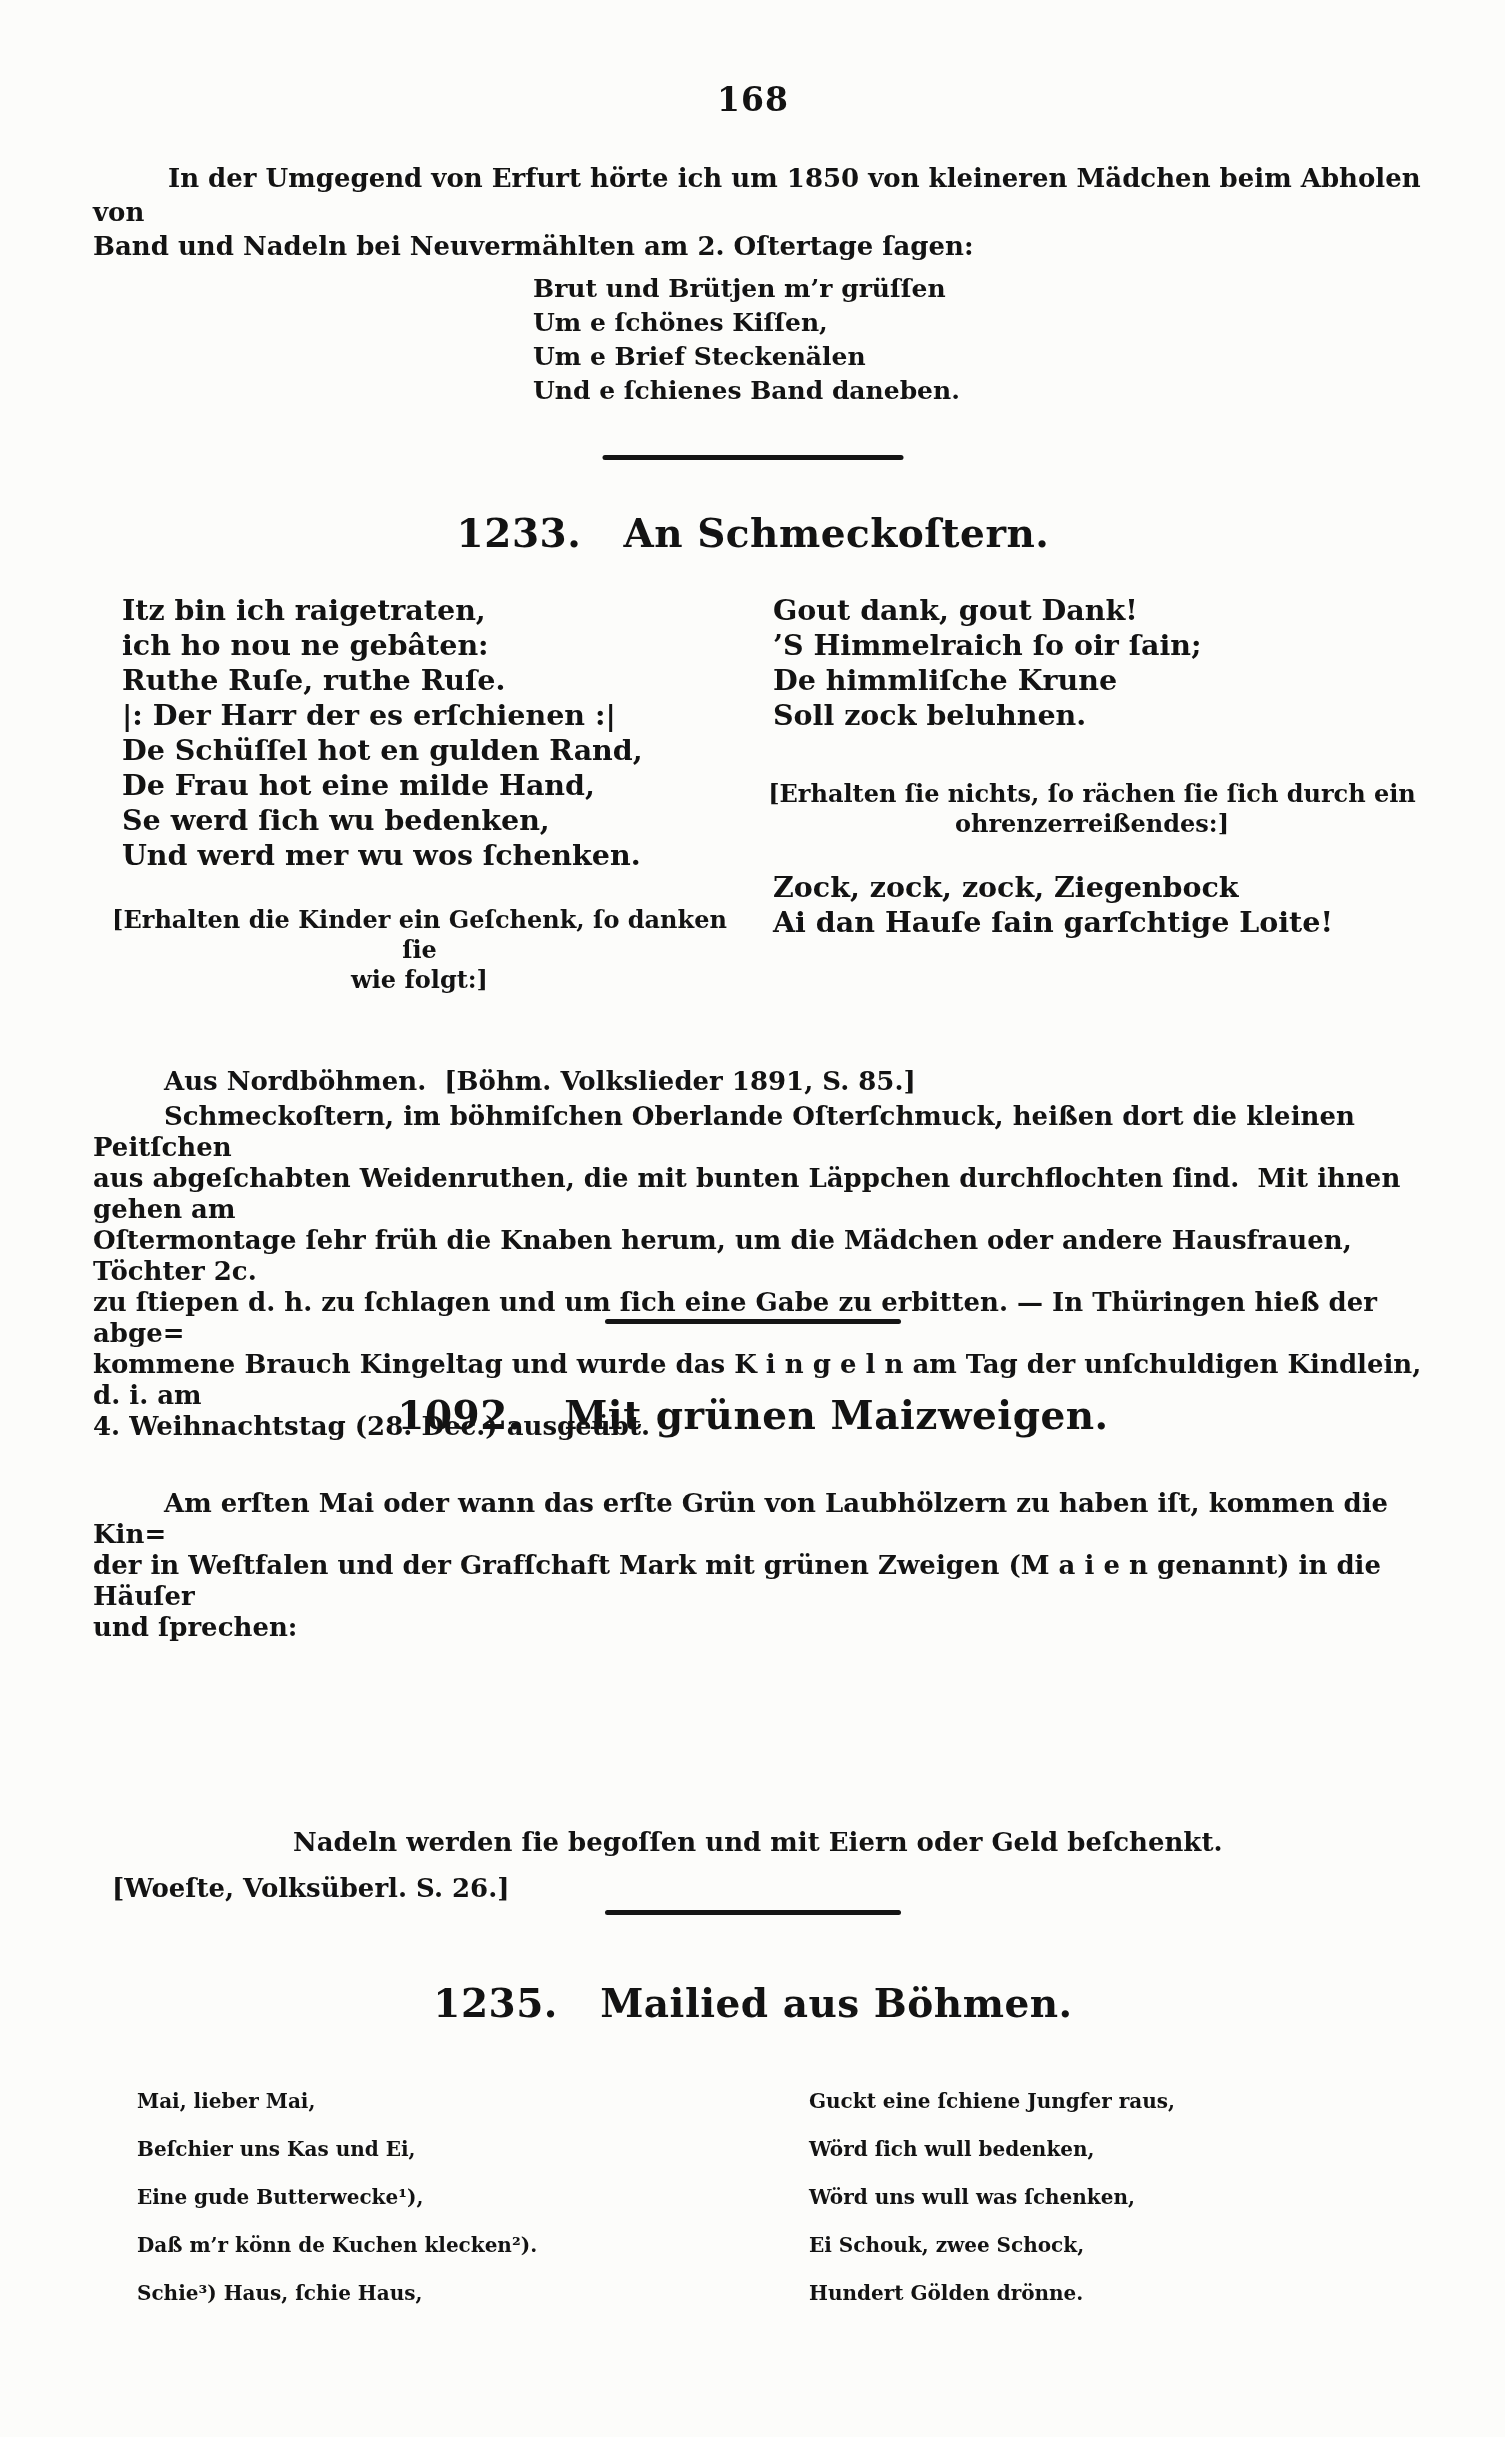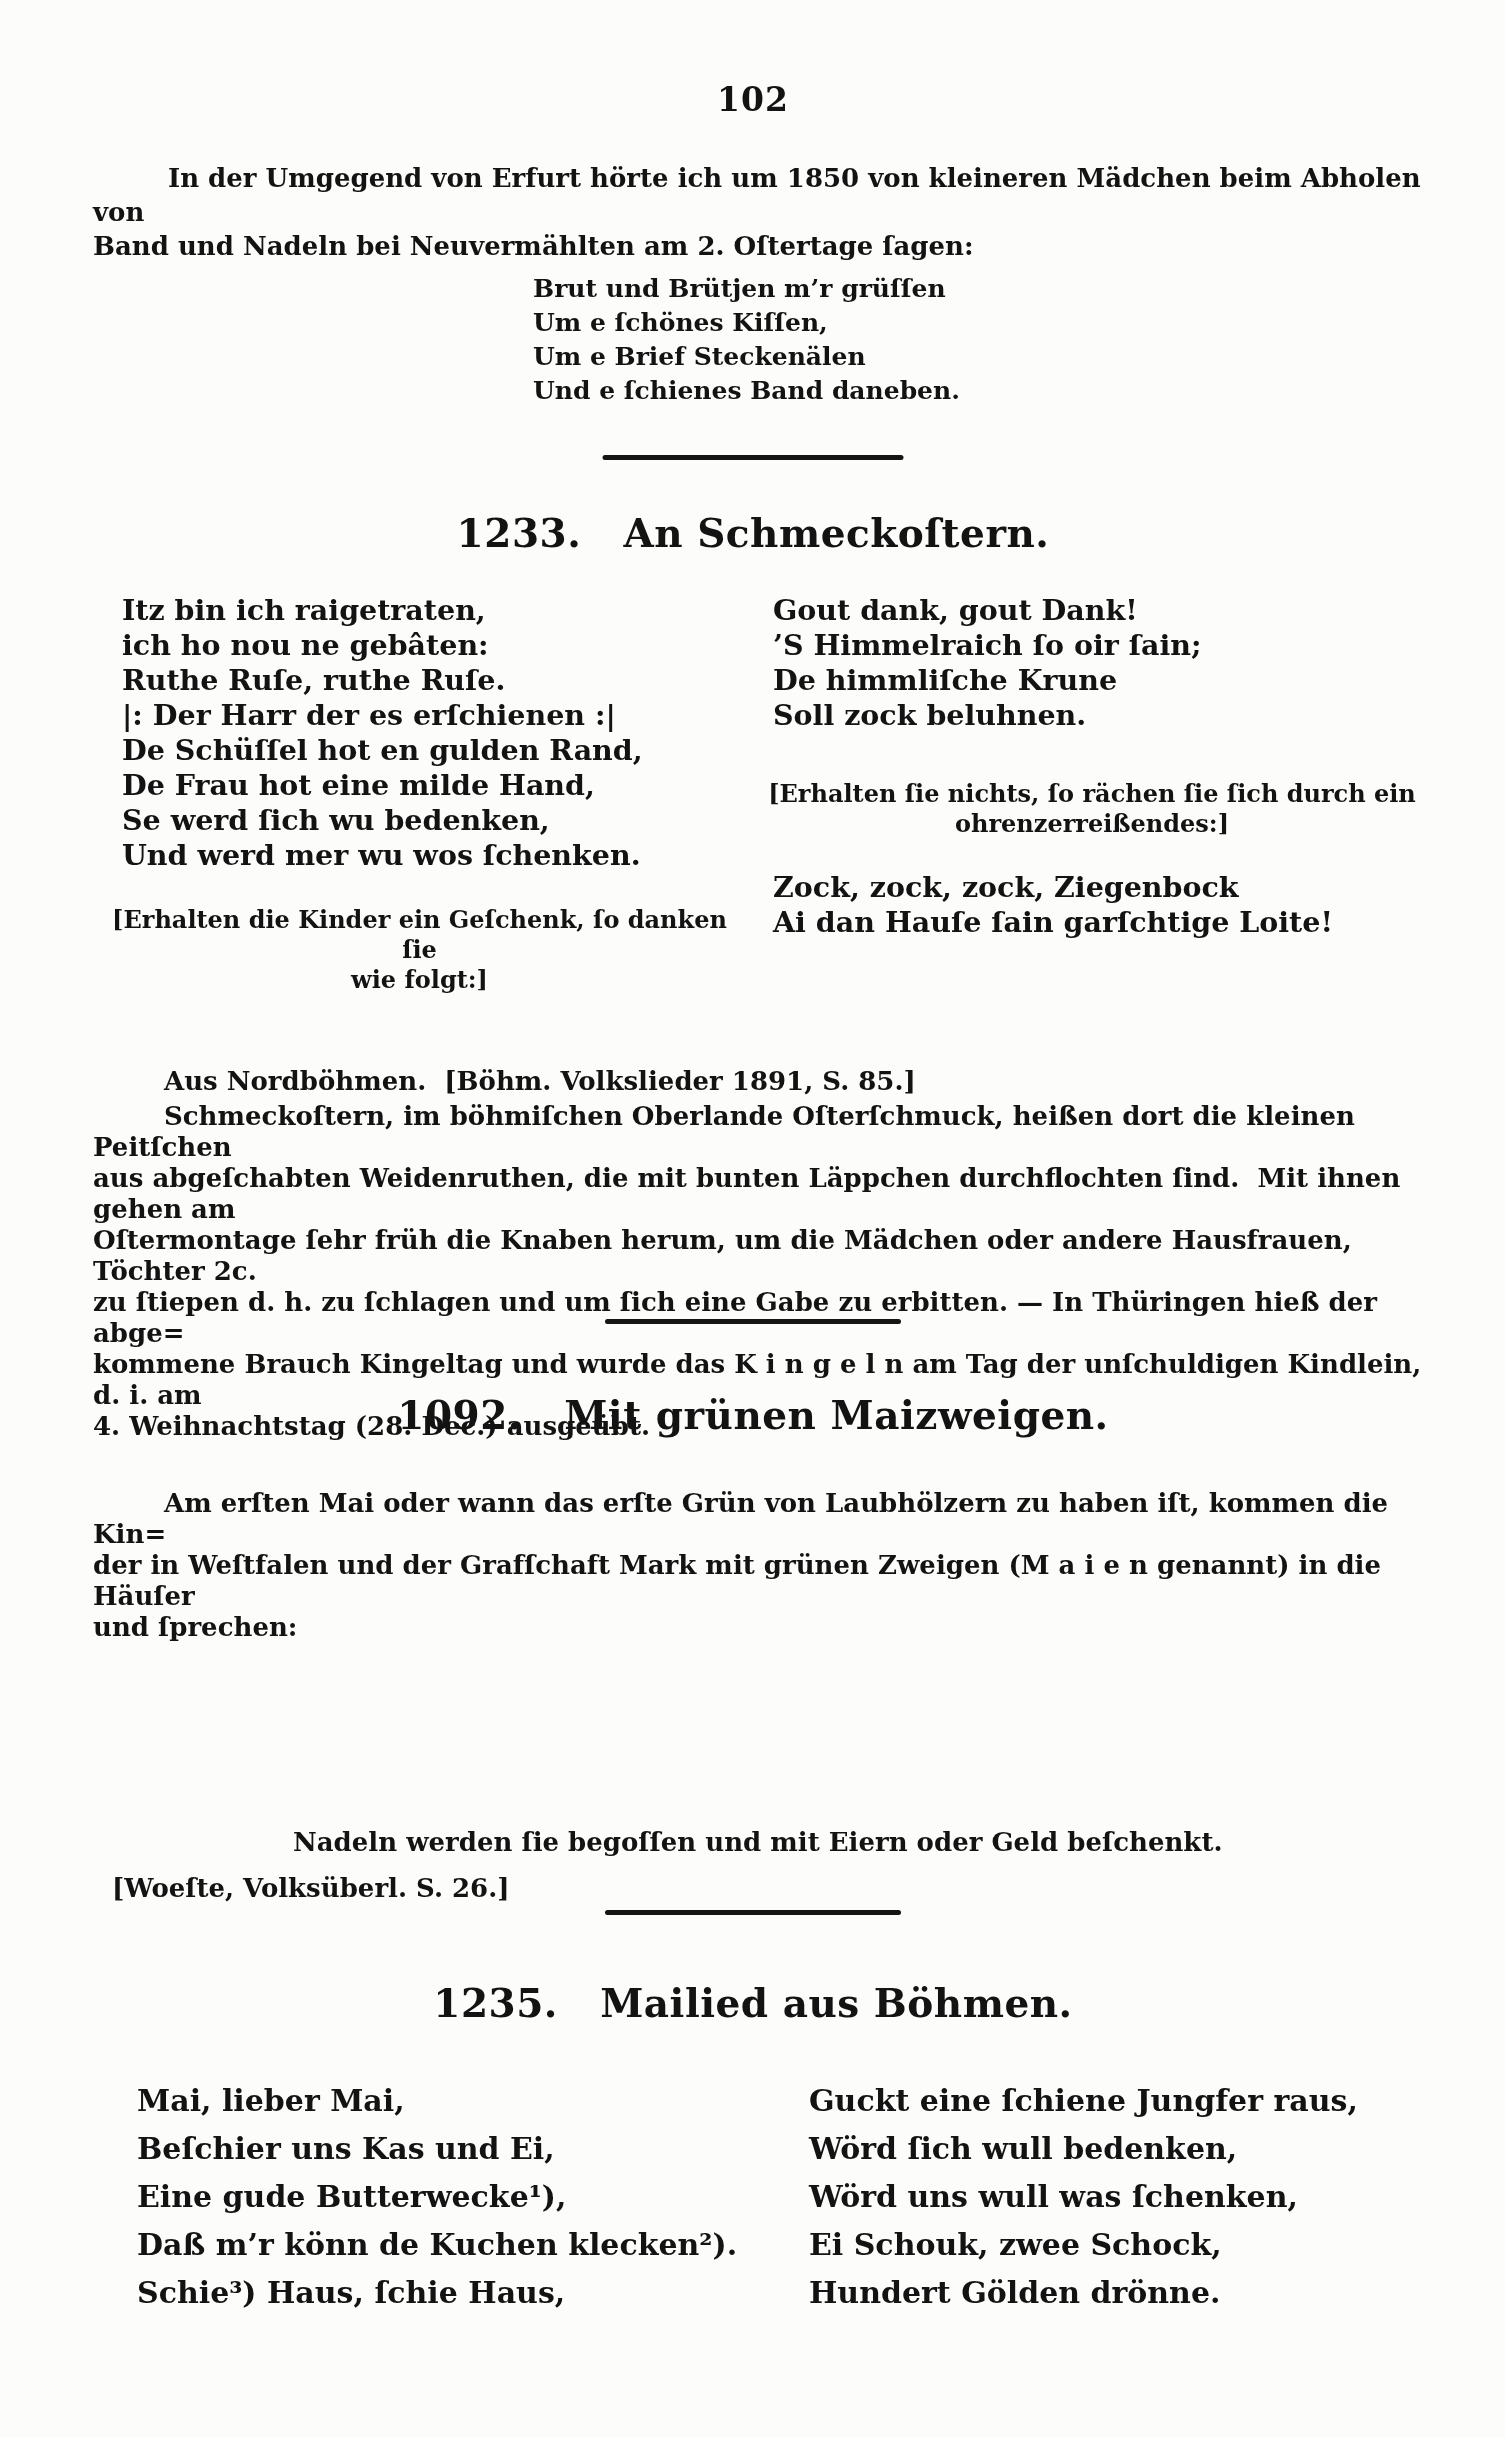--- a/index.html
+++ b/index.html
@@ -52,28 +52,28 @@
   .para1234 { position:absolute; top:1488px; left:93px; width:1346px;
               font-size:26px; line-height:31px; text-indent:71px; }
   .verse1234 { position:absolute; top:1624px; left:417px;
                font-size:30px; line-height:49px; }
   .after1234 { position:absolute; top:1827px; left:293px; font-size:26px; }
   .src1234 { position:absolute; top:1873px; left:112px; font-size:26px; }
 
   .cols1235 { position:absolute; top:2077px; left:137px; width:1291px; display:flex; }
   .col35-l { width:672px; }
   .col35-r { flex:1; }
-  .verse-xl { font-size:30px; line-height:48px; }
+  .verse-xl { font-size:20px; line-height:48px; }
 </style>
 </head>
 <body>
 
 <div class="page">
 
-  <div class="pagenum">102</div>
+  <div class="pagenum">168</div>
 
   <div class="intro pre">In der Umgegend von Erfurt hörte ich um 1850 von kleineren Mädchen beim Abholen von
 Band und Nadeln bei Neuvermählten am 2. Oſtertage ſagen:</div>
 
   <div class="verse-opening pre">Brut und Brütjen m’r grüſſen
 Um e ſchönes Kiſſen,
 Um e Brief Steckenälen
 Und e ſchienes Band daneben.</div>
 
   <div class="rule rule1"></div>

